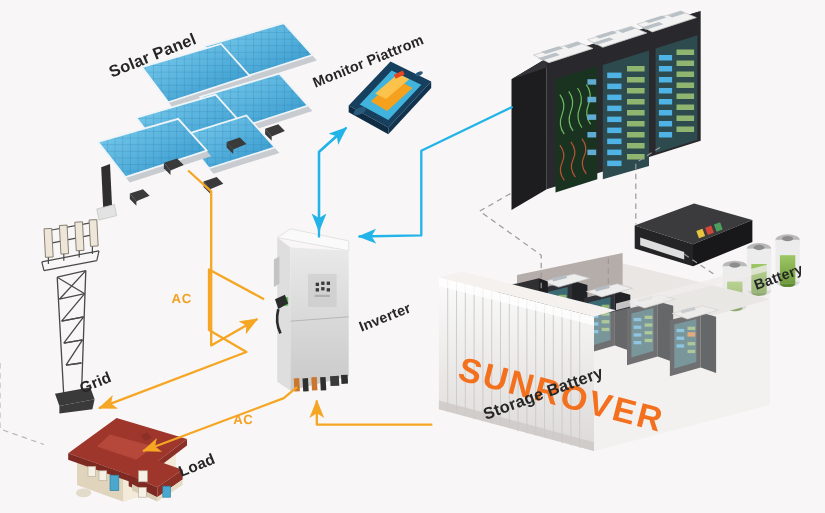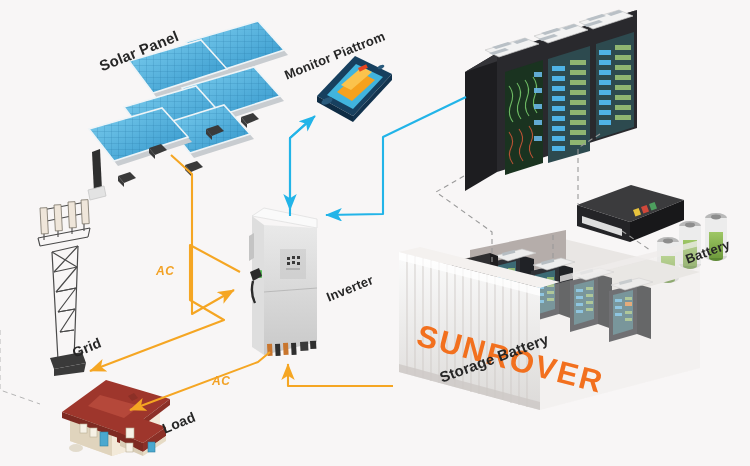--- a/index.html
+++ b/index.html
@@ -11,21 +11,21 @@
   #stage{position:absolute;left:0;top:0;width:750px;height:466px;}
   #svgroot{position:absolute;left:0;top:0;width:750px;height:466px;}
   .lbl{position:absolute;white-space:nowrap;color:#262626;font-weight:600;letter-spacing:.2px;}
   .lbl.solar{font-size:15px;left:100px;top:58px;transform:rotate(-22deg);transform-origin:left center;}
   .lbl.monitor{font-size:13px;left:285px;top:68px;transform:rotate(-22deg);transform-origin:left center;}
   .lbl.inverter{font-size:13px;left:327px;top:290px;transform:rotate(-22deg);transform-origin:left center;}
   .lbl.grid{font-size:14px;left:73px;top:345px;transform:rotate(-22deg);transform-origin:left center;}
   .lbl.load{font-size:14px;left:163px;top:421px;transform:rotate(-22deg);transform-origin:left center;}
   .lbl.battery{font-size:13px;left:686px;top:252px;transform:rotate(-20deg);transform-origin:left center;}
   .lbl.storage{font-size:15px;left:440px;top:369px;transform:rotate(-20deg);transform-origin:left center;}
-  .aclbl{position:absolute;color:#f2a124;font-weight:700;font-size:12px;letter-spacing:.5px;font-style:italic;}
+  .aclbl{position:absolute;color:#f2a124;font-weight:700;font-size:12px;letter-spacing:.5px;}
   .aclbl.ac1{left:156px;top:264px;}
   .aclbl.ac2{left:212px;top:374px;}
 </style>
 </head>
 <body>
 
 <div id="stage">
 
 <svg id="svgroot" viewBox="0 0 750 466">
   <defs>

